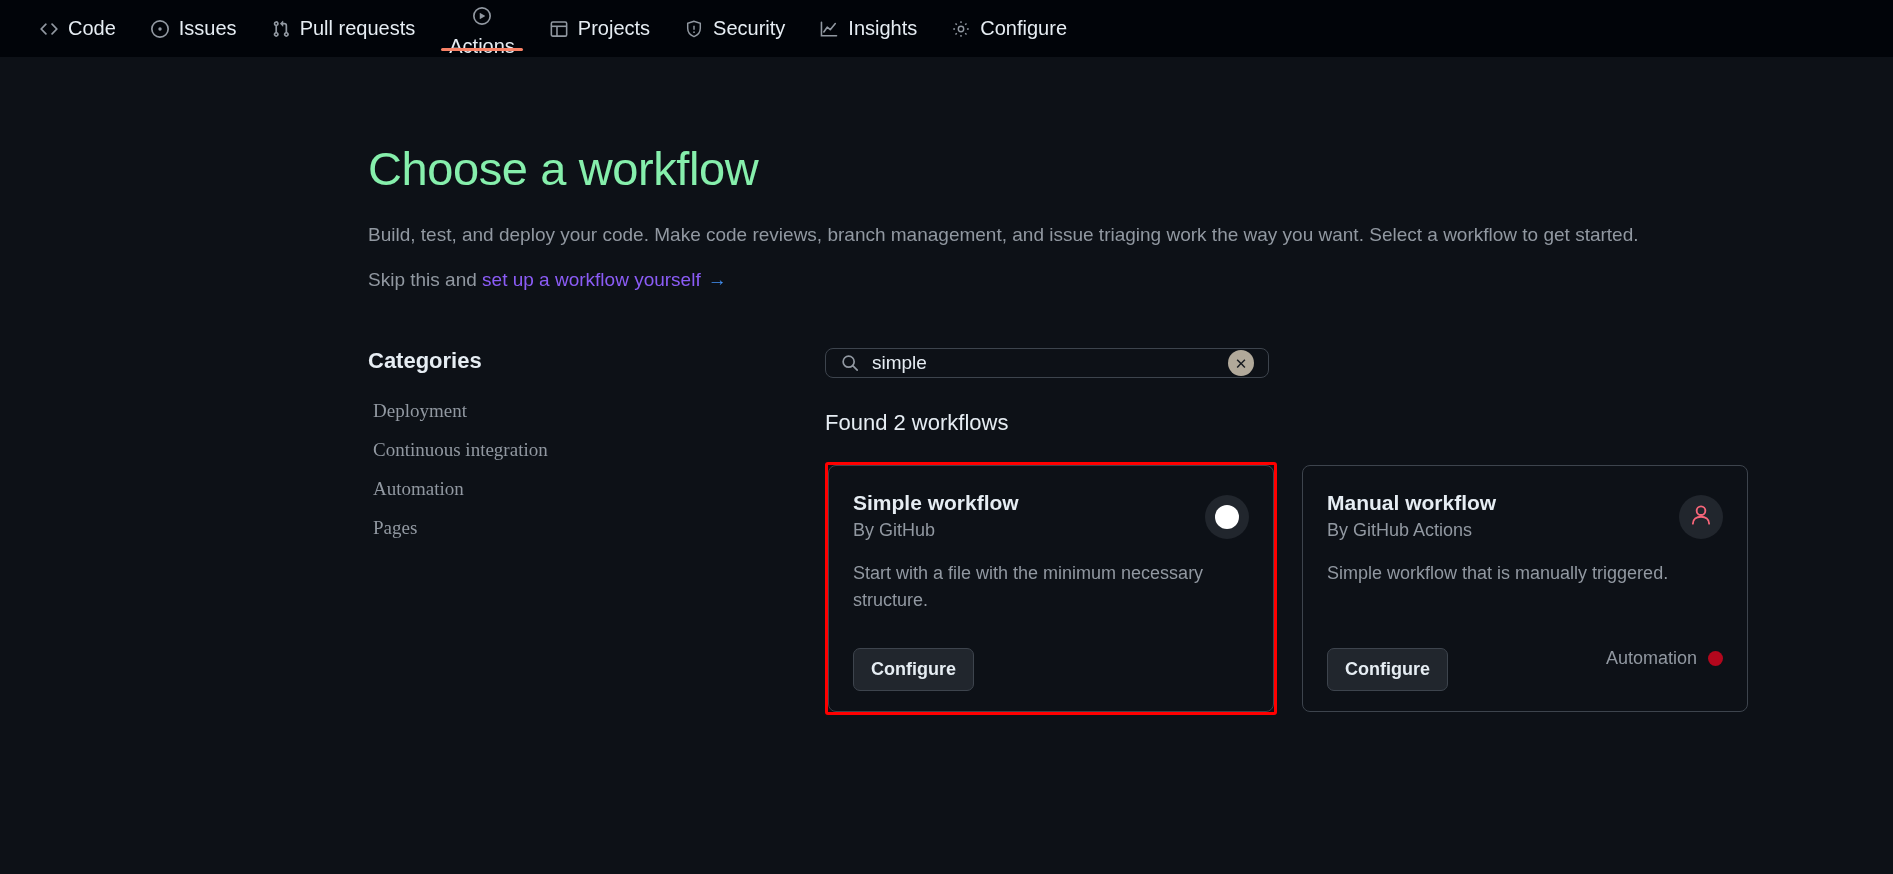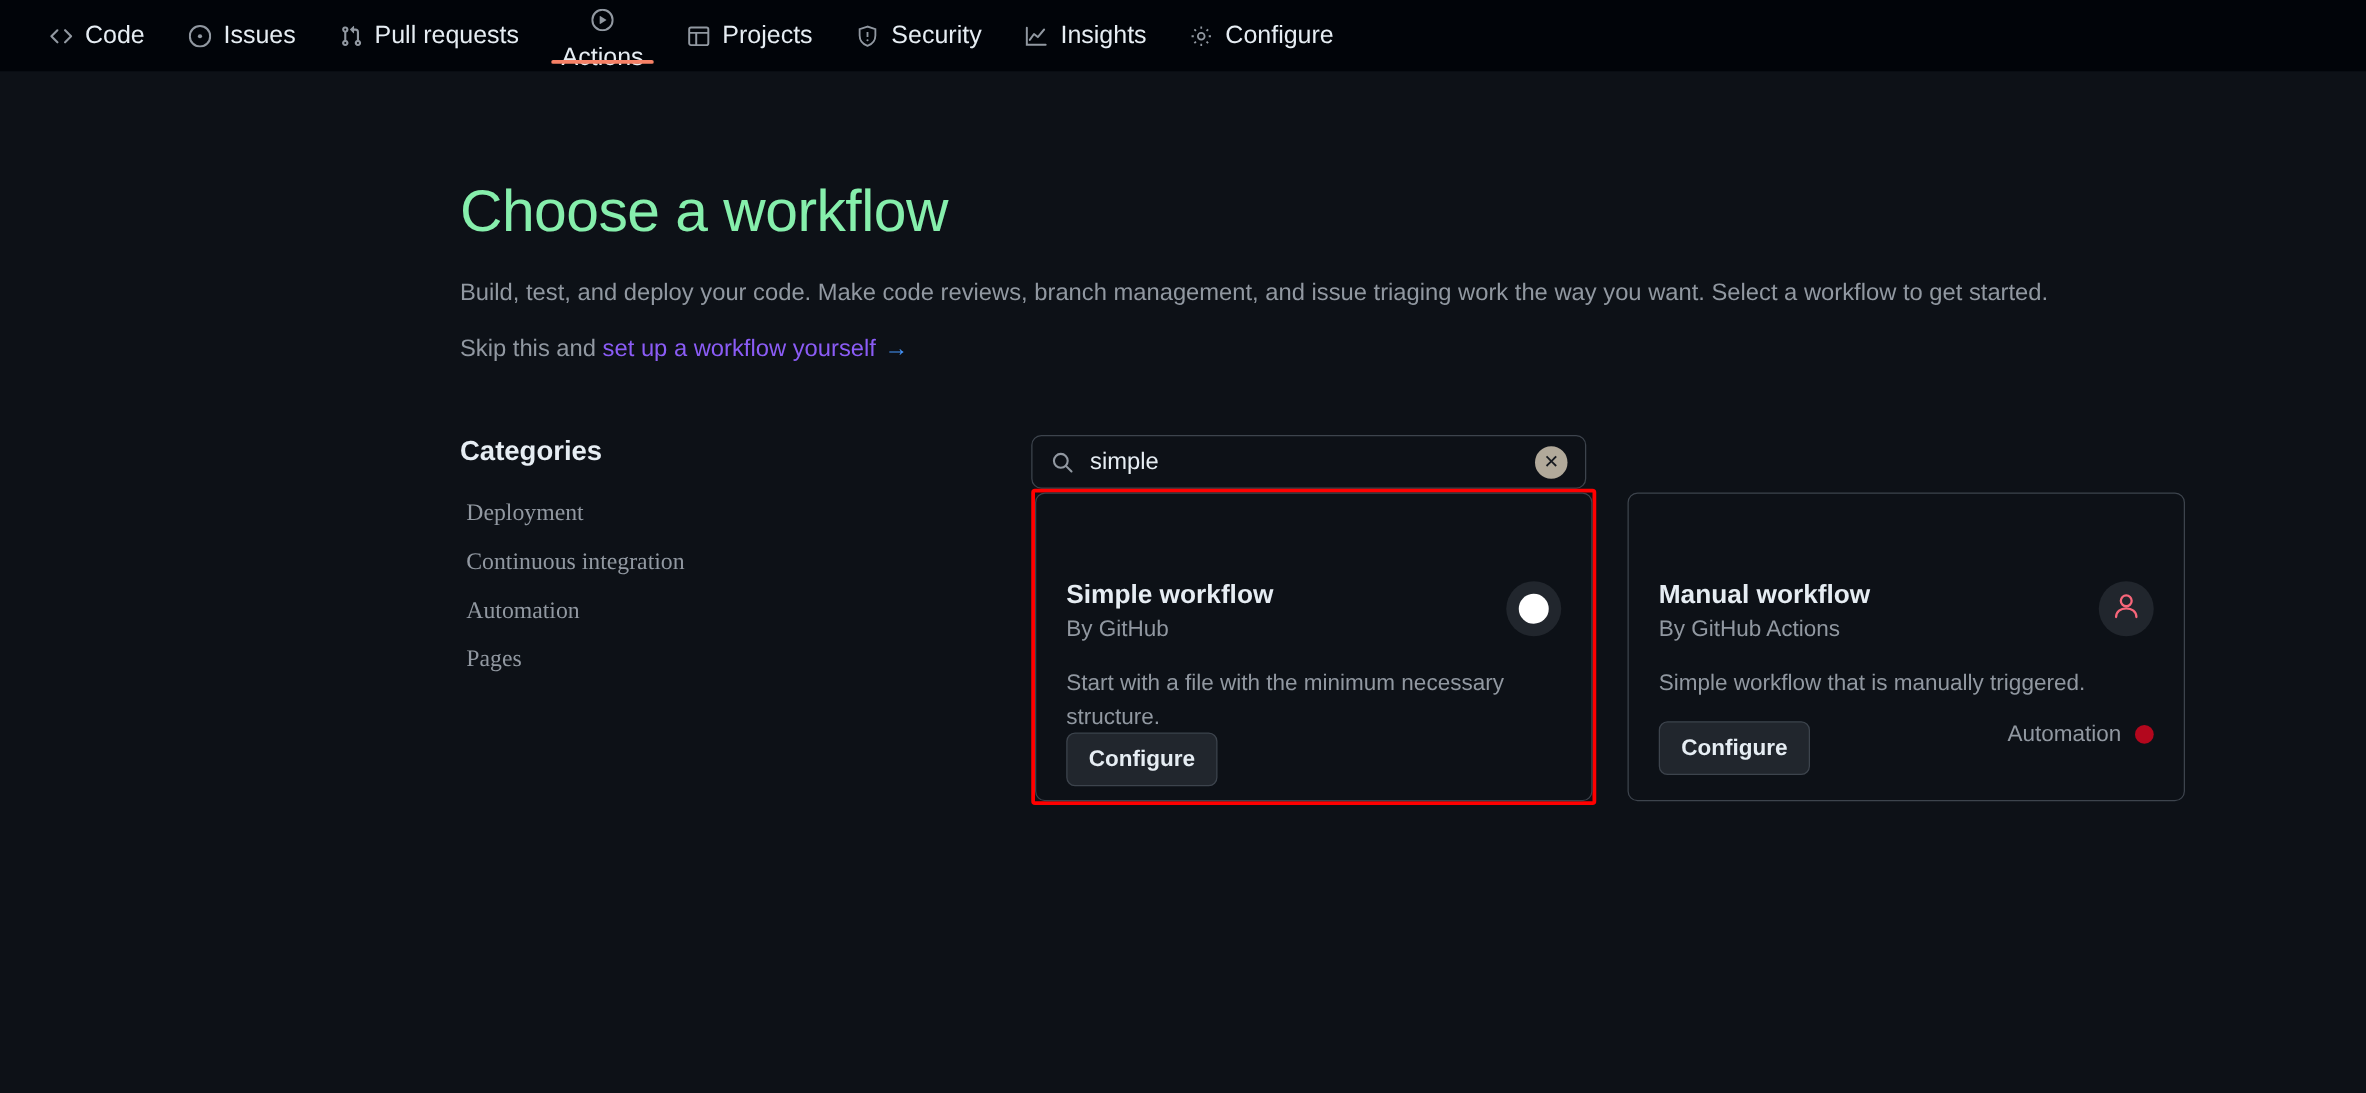--- a/index.html
+++ b/index.html
@@ -112,21 +112,21 @@
     line-height: 1.1;
     font-family: Liberation Serif, serif;
   }
 
   .results-col { flex: 1 1 auto; }
 
   
   .searchbox {
     position: relative;
     width: 444px;
-    height: 43px;
+    height: 30px;
     background: #0d1117;
     border: 1px solid #3d444d;
     border-radius: 8px;
     display: flex;
     align-items: center;
     padding: 0 14px;
   }
   .search-ico {
     width: 20px; height: 20px;
     color: #9198a1;
@@ -187,22 +187,21 @@
     border-radius: 8px;
     height: 247px;
     padding: 24px 24px 20px 24px;
     position: relative;
     display: flex;
     flex-direction: column;
   }
   .card-head {
     display: flex;
     justify-content: space-between;
-    align-items: flex-start;
-    margin-top: 44px;
+    align-items: center;
   }
   .card-title {
     color: #e6edf3;
     font-size: 21px;
     font-weight: 600;
     line-height: 1.2;
   }
   .card-author {
     color: #9198a1;
     font-size: 18px;
@@ -374,20 +373,21 @@
           <span class="search-ico">
             <svg width="18" height="18" viewBox="0 0 16 16" fill="none" stroke="currentColor" stroke-width="1.5">
                 <circle cx="6.8" cy="6.8" r="4.9"></circle>
                 <line x1="10.4" y1="10.4" x2="14.4" y2="14.4" stroke-linecap="round"></line>
               </svg>
           </span>
           <input class="search-input" type="text" value="simple" style="">
           <button class="search-clear">✕</button>
         </div>
 
+        <div class="found-text">Found 2 workflows</div>
 
         <div class="cards">
 
           <div class="card-wrap highlighted">
             <div class="card">
               <div class="card-head">
                 <div>
                   <div class="card-title">Simple workflow</div>
                   <div class="card-author">By GitHub</div>
                 </div>

